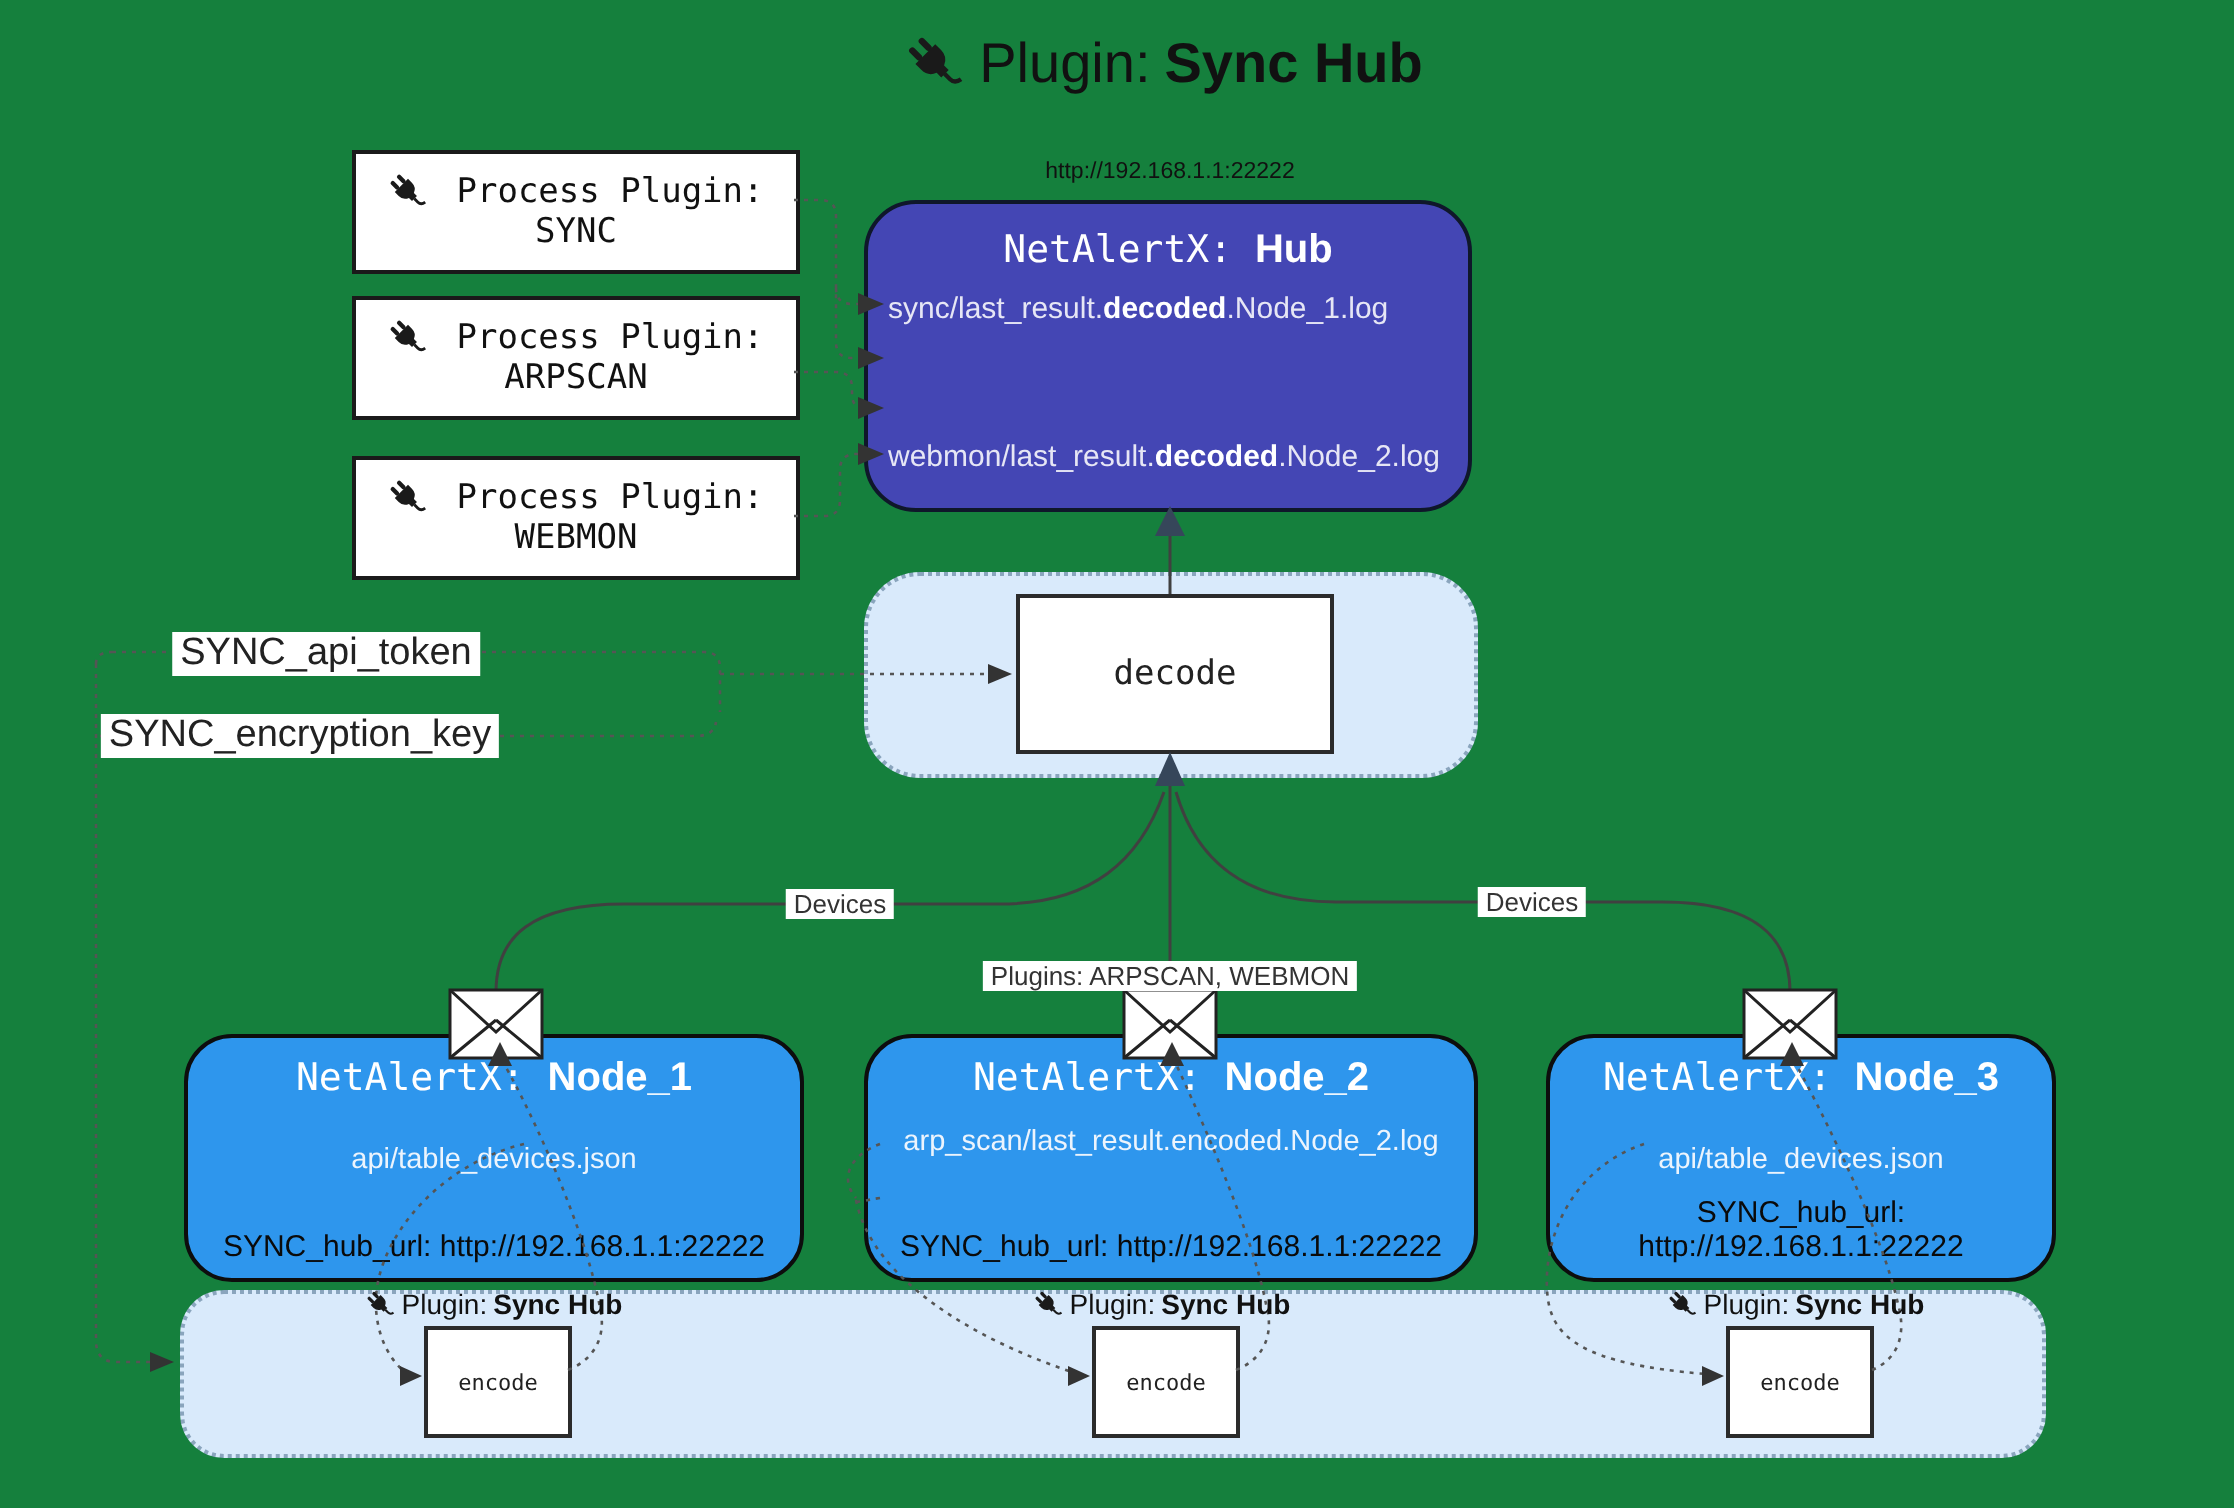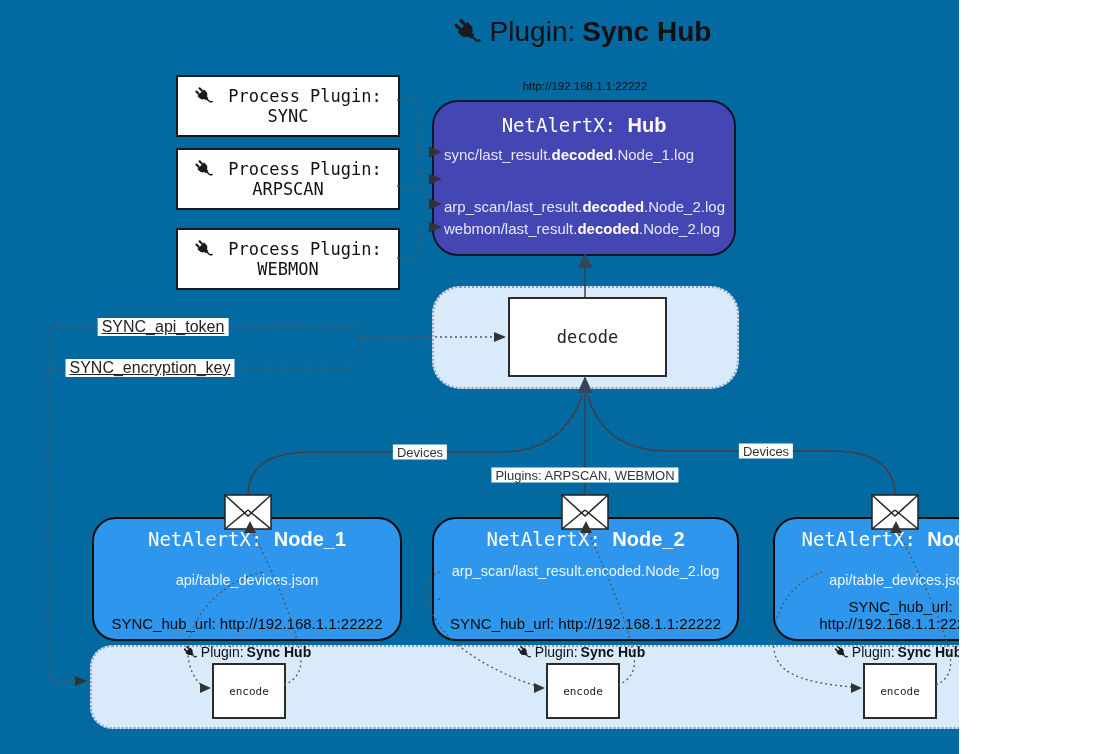--- a/index.html
+++ b/index.html
@@ -1,16 +1,16 @@
 <!DOCTYPE html>
 <html style="--hub_fill: #4446b4; --node_fill: #2e96ed; --zone_fill: #d9eafb; --zone_border: #8aa5bd; --line: #404040; --arrow_dark: #36465a;"><head>
 <meta charset="utf-8">
 <style>
   html,body{margin:0;padding:0;background:#fff;}
-  .canvas{position:relative;width:959px;height:754px;background:#0369a1;overflow:hidden;
+  .canvas{position:relative;width:1117px;height:754px;background:#15803d;overflow:hidden;
           font-family:"Liberation Sans","DejaVu Sans",sans-serif;color:#111;}
 
   
   .zone{position:absolute;z-index:1;background:var(--zone_fill,#d9eafb);
         border:2px dotted var(--zone_border,#8aa5bd);border-radius:28px;}
   .overlay{position:absolute;left:0;top:0;z-index:5;pointer-events:none;}
   .lbl{position:absolute;z-index:8;white-space:nowrap;}
 
   
   .title{position:absolute;left:582px;top:16px;transform:translateX(-50%);
@@ -46,21 +46,21 @@
   .node-title{position:absolute;top:9px;width:100%;text-align:center;
               font-family:"DejaVu Sans Mono","Liberation Mono",monospace;font-size:19px;}
   .node-title b{font-family:"Liberation Sans",sans-serif;font-size:20px;}
   .node-file{position:absolute;width:100%;text-align:center;font-size:14.5px;color:#ecf4fd;}
   .node-huburl{position:absolute;bottom:7px;width:100%;text-align:center;
                font-size:15px;color:#0a0a0a;}
 
   
   .tag{background:#fff;padding:0 4px;color:#222;transform:translate(-50%,-50%);}
   .edge-tag{font-size:13px;color:#333;}
-  .secret-tag{font-size:16px;text-decoration:underline;}
+  .secret-tag{font-size:19px;}
 
   
   .enc-label{position:absolute;top:644px;transform:translateX(-50%);z-index:8;
              display:flex;align-items:center;gap:3px;font-size:14px;color:#111;white-space:nowrap;}
 
   .plug{display:inline-block;}
 </style>
 </head>
 <body>
 
@@ -119,23 +119,20 @@
   </div>
 
   <div class="hub-url">http://192.168.1.1:22222</div>
   <div class="hub">
     <div class="hub-title">
       <span>NetAlertX: </span><b>Hub</b>
     </div>
     <div class="hub-line" style="top:44px;">
       <span>sync/last_result.</span><b>decoded</b><span>.Node_1.log</span>
     </div>
-    <div class="hub-line" style="top:96px;">
-      <span>arp_scan/last_result.</span><b>decoded</b><span>.Node_2.log</span>
-    </div>
     <div class="hub-line" style="top:118px;">
       <span>webmon/last_result.</span><b>decoded</b><span>.Node_2.log</span>
     </div>
   </div>
 
   <div class="wbox" style="left:508px;top:297px;width:155px;height:76px;font-size:17px;">decode</div>
 
   <div class="node" style="left:92px;width:306px;">
     <div class="node-title">
       <span>NetAlertX: </span><b>Node_1</b>
@@ -233,21 +230,21 @@
       <polygon points="250,521 244,533 256,533"></polygon>
       <polygon points="586,521 580,533 592,533"></polygon>
       <polygon points="896,521 890,533 902,533"></polygon>
     </g>
   </svg>
 
   <div class="lbl tag secret-tag" style="left:163px;top:327px;">SYNC_api_token</div>
   <div class="lbl tag secret-tag" style="left:150px;top:368px;">SYNC_encryption_key</div>
   <div class="lbl tag edge-tag" style="left:420px;top:452px;">Devices</div>
   <div class="lbl tag edge-tag" style="left:766px;top:451px;">Devices</div>
-  <div class="lbl tag edge-tag" style="left:585px;top:475px;">Plugins: ARPSCAN, WEBMON</div>
+  <div class="lbl tag edge-tag" style="left:585px;top:488px;">Plugins: ARPSCAN, WEBMON</div>
 
   <div class="enc-label" style="left:247px;">
     <svg class="plug" width="15" height="15">
         <use href="#plug"></use>
       </svg>
     <span>Plugin:</span>
     <b>Sync Hub</b>
   </div>
   <div class="enc-label" style="left:581px;">
     <svg class="plug" width="15" height="15">

